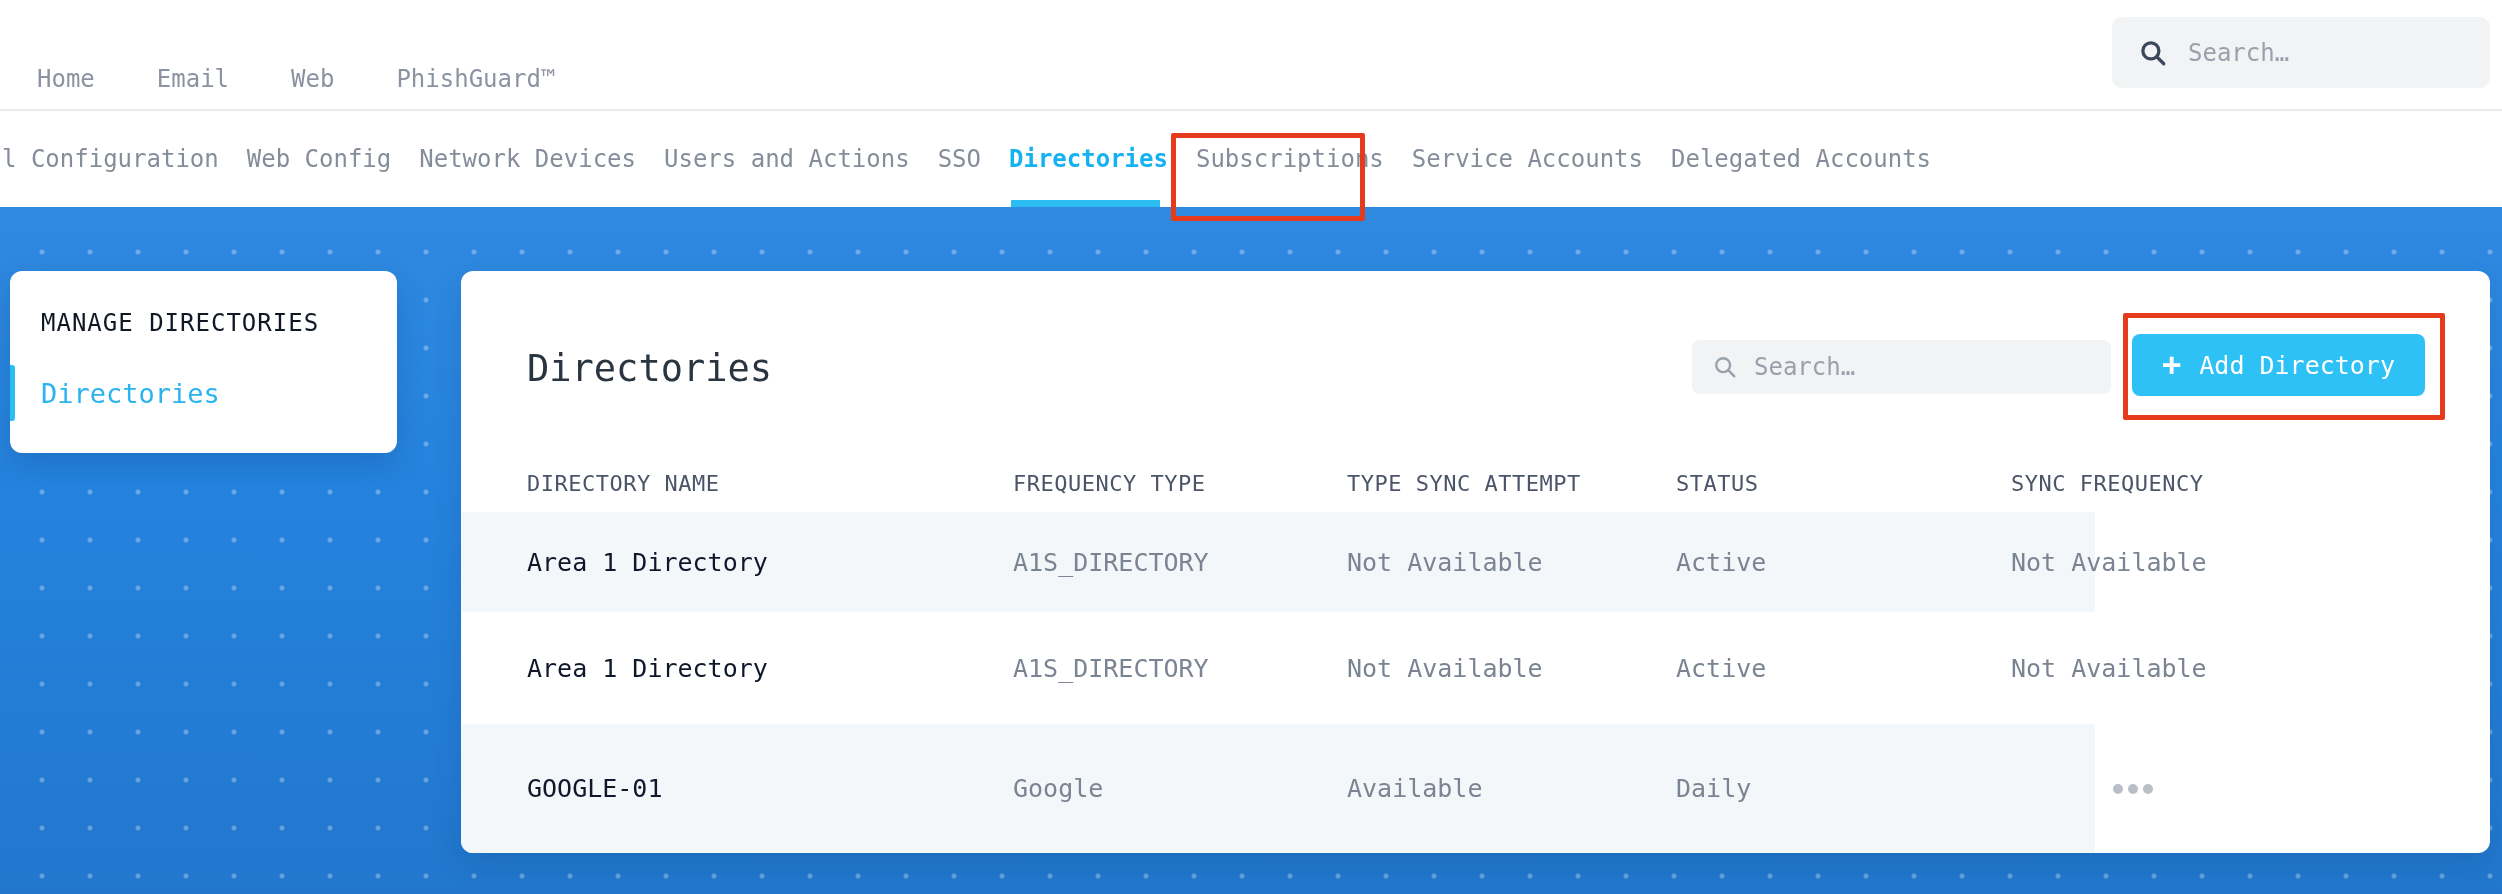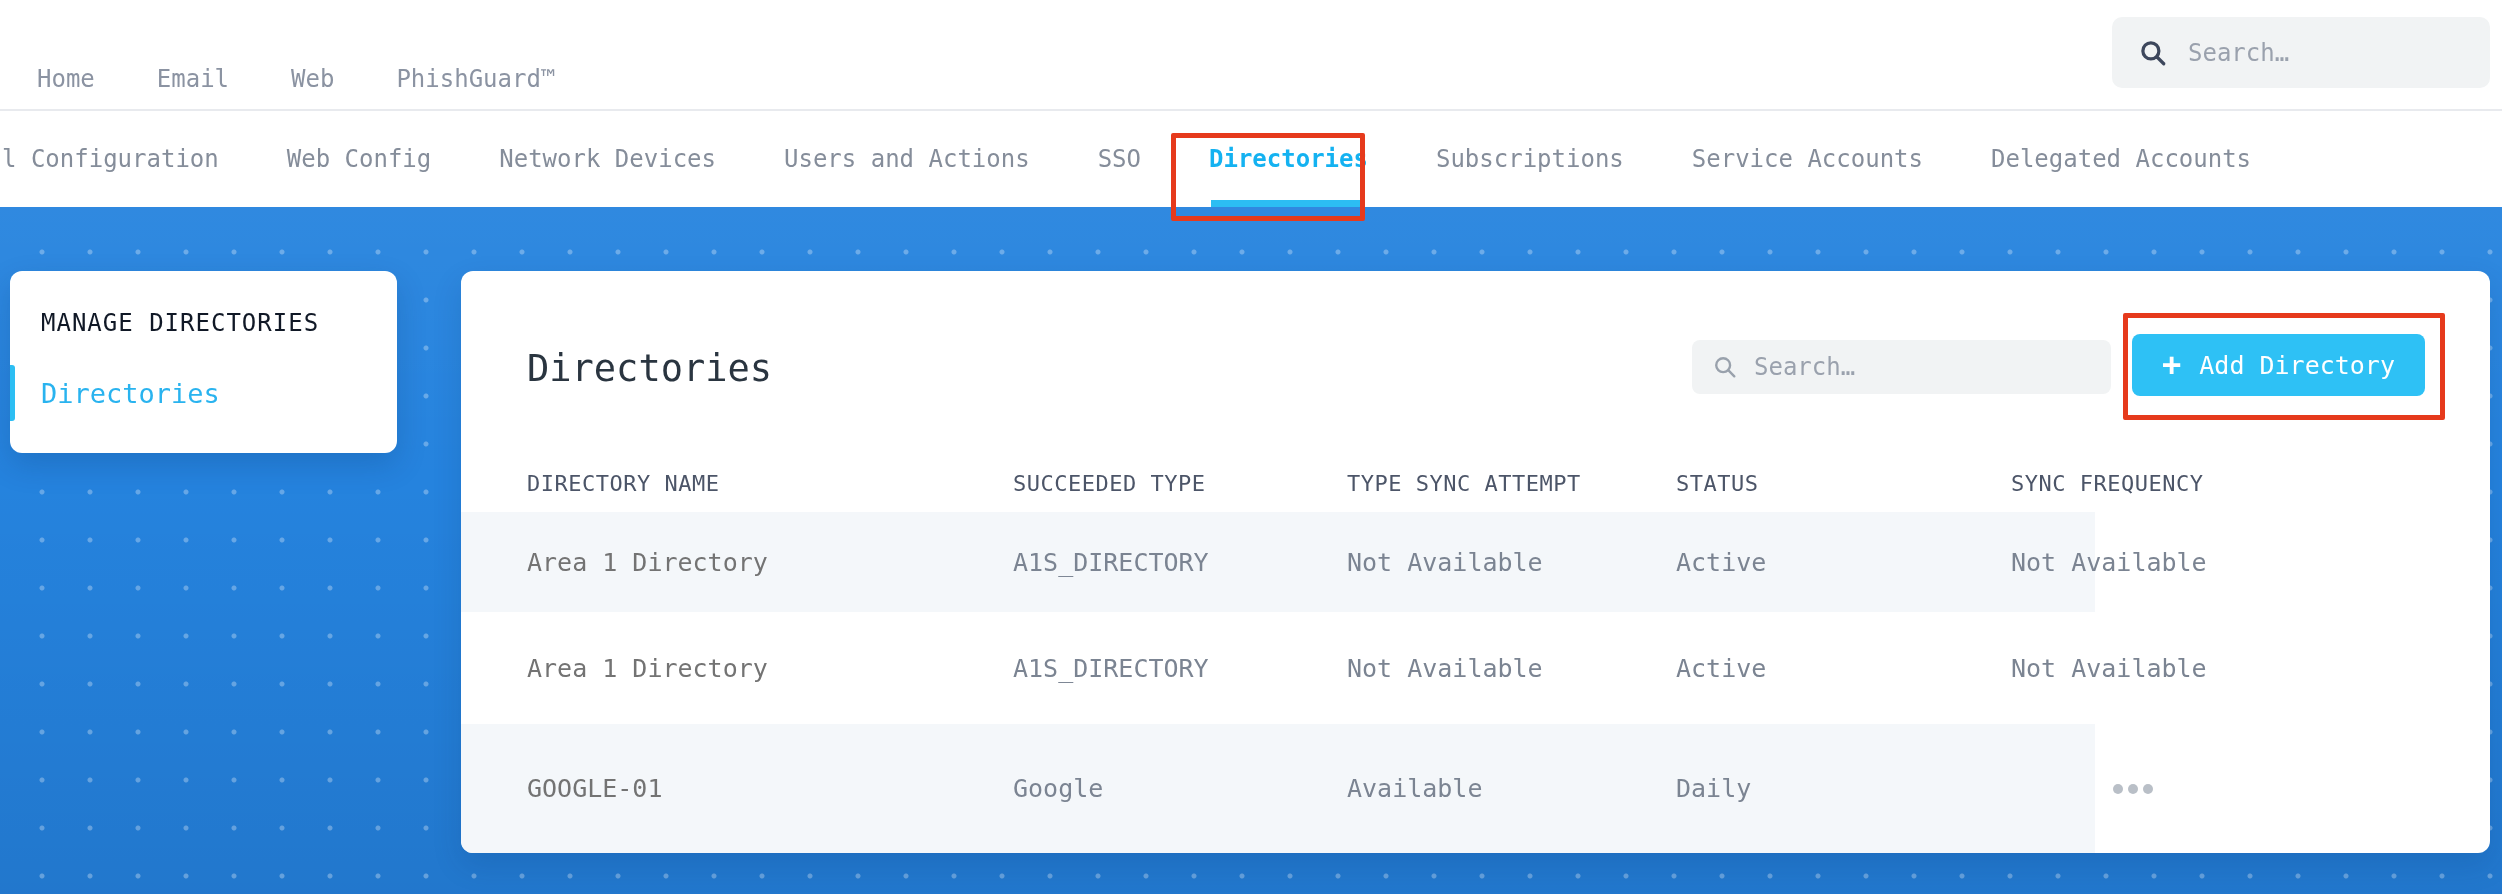--- a/index.html
+++ b/index.html
@@ -27,21 +27,21 @@
   .search-pill svg { flex:0 0 auto; }
   .search-pill input {
     border:none; outline:none; background:transparent;
     font:inherit; font-size:24px; color:#5b6470; width:250px;
   }
   .search-pill input::placeholder { color:#9aa1ad; }
 
   
   .tabbar {
     position:absolute; left:0; top:111px; width:2502px; height:96px;
-    background:#fff; display:flex; align-items:center; gap:68px;
+    background:#fff; display:flex; align-items:center; gap:28px;
     padding-left:2px; z-index:2;
   }
   .tab {
     font-size:24px; color:#858d9a; white-space:nowrap; cursor:pointer;
     height:96px; display:flex; align-items:center; position:relative;
   }
   .tab.active { color:#14b2f1; font-weight:700; }
   .tab.active::after {
     content:""; position:absolute; left:2px; right:8px; bottom:0;
     height:7px; background:#2cbef3;
@@ -120,21 +120,21 @@
   .trow {
     display:grid;
     grid-template-columns:486px 334px 329px 335px 270px 1fr;
     padding-left:66px; align-items:center;
   }
   .thead { height:57px; font-size:22px; color:#4c5568; font-weight:500; letter-spacing:0.5px; }
   .r1 { height:100px; background:#f4f7fa; }
   .r2 { height:112px; background:#ffffff; }
   .r3 { height:129px; background:#f4f7fa; }
   .cell { font-size:25px; color:#7b8492; white-space:nowrap; }
-  .cell.link { color:#737373; cursor:pointer; }
+  .cell.link { color:#0f172a; cursor:pointer; }
   .menu-cell { display:flex; justify-content:center; padding-right:26px; }
   .ellipsis { display:flex; gap:5px; cursor:pointer; }
   .ellipsis i {
     width:10px; height:10px; border-radius:50%;
     background:#b9bfc7; display:block;
   }
 </style>
 </head>
 <body>
 
@@ -190,21 +190,21 @@
 
   <div class="btn-red-box"></div>
   <button class="add-btn">
     <span class="plus">+</span>
     <span>Add Directory</span>
   </button>
 
   <div class="table">
     <div class="trow thead">
       <span>DIRECTORY NAME</span>
-      <span>SUCCEEDED TYPE</span>
+      <span>FREQUENCY TYPE</span>
       <span>TYPE SYNC ATTEMPT</span>
       <span>STATUS</span>
       <span>SYNC FREQUENCY</span>
       <span></span>
     </div>
 
     <div class="trow r1">
       <span class="cell link">Area 1 Directory</span>
       <span class="cell">A1S_DIRECTORY</span>
       <span class="cell">Not Available</span>

